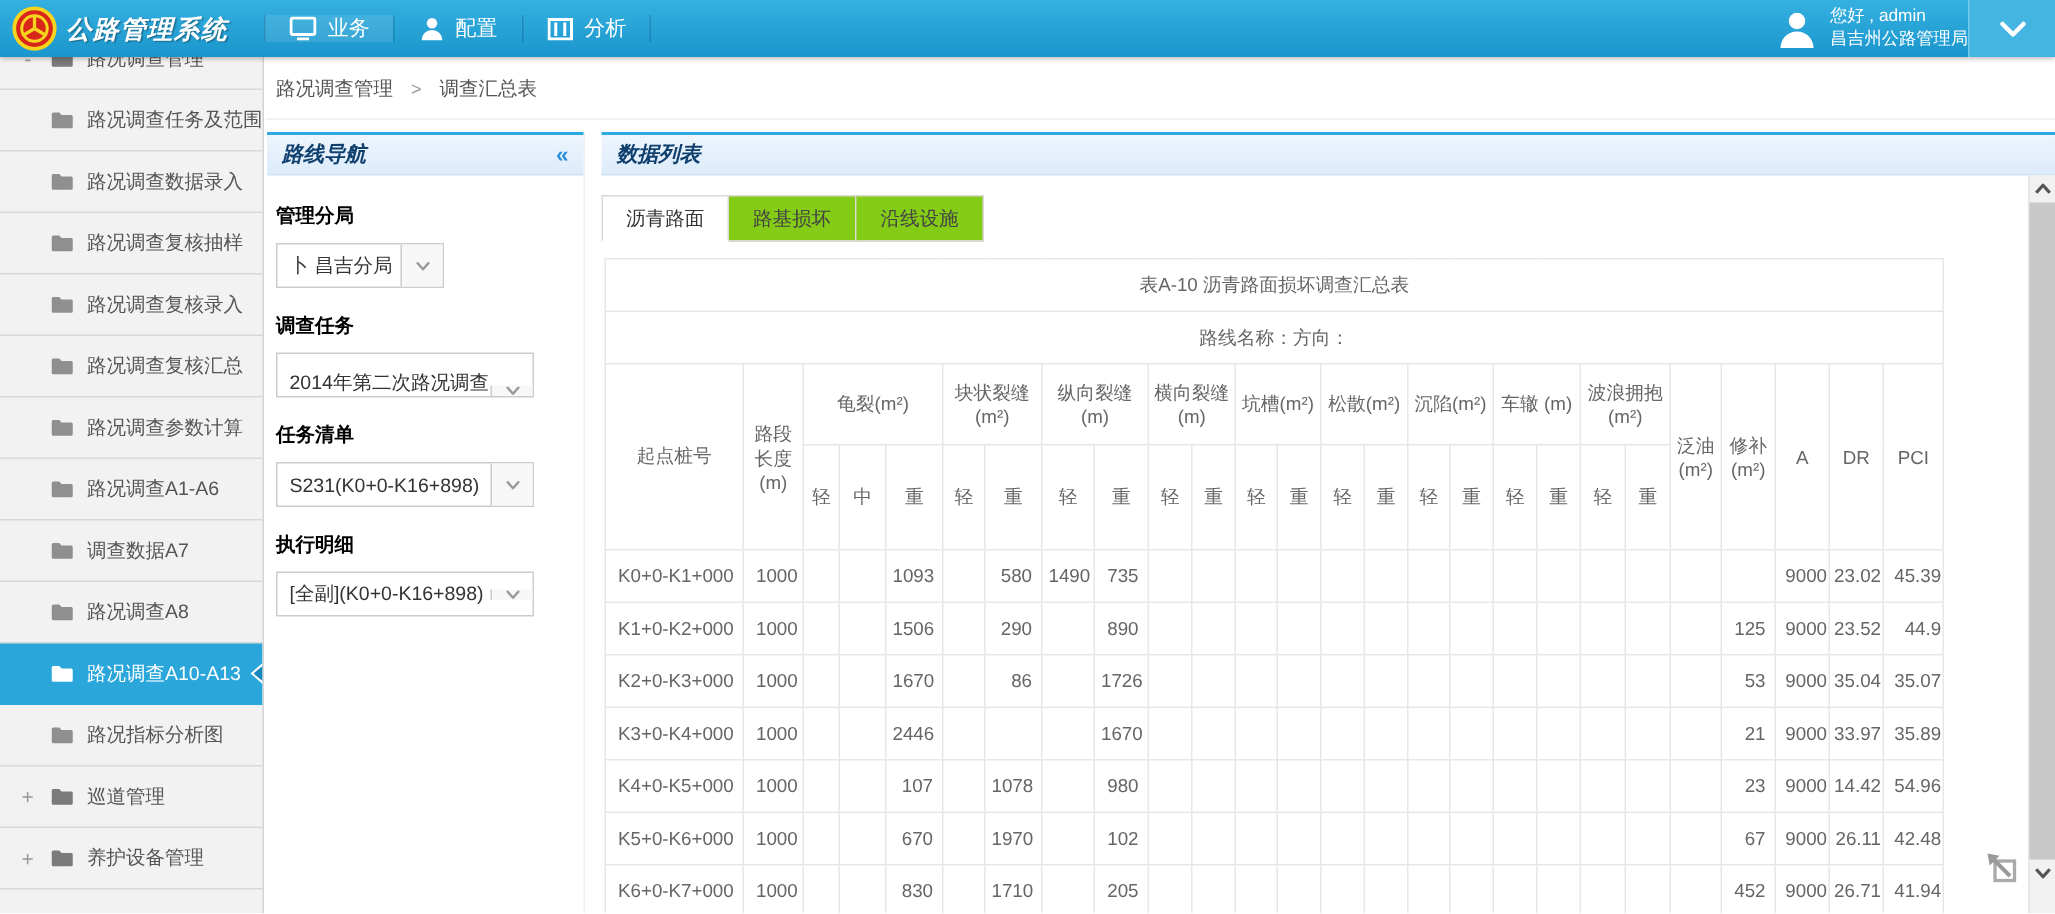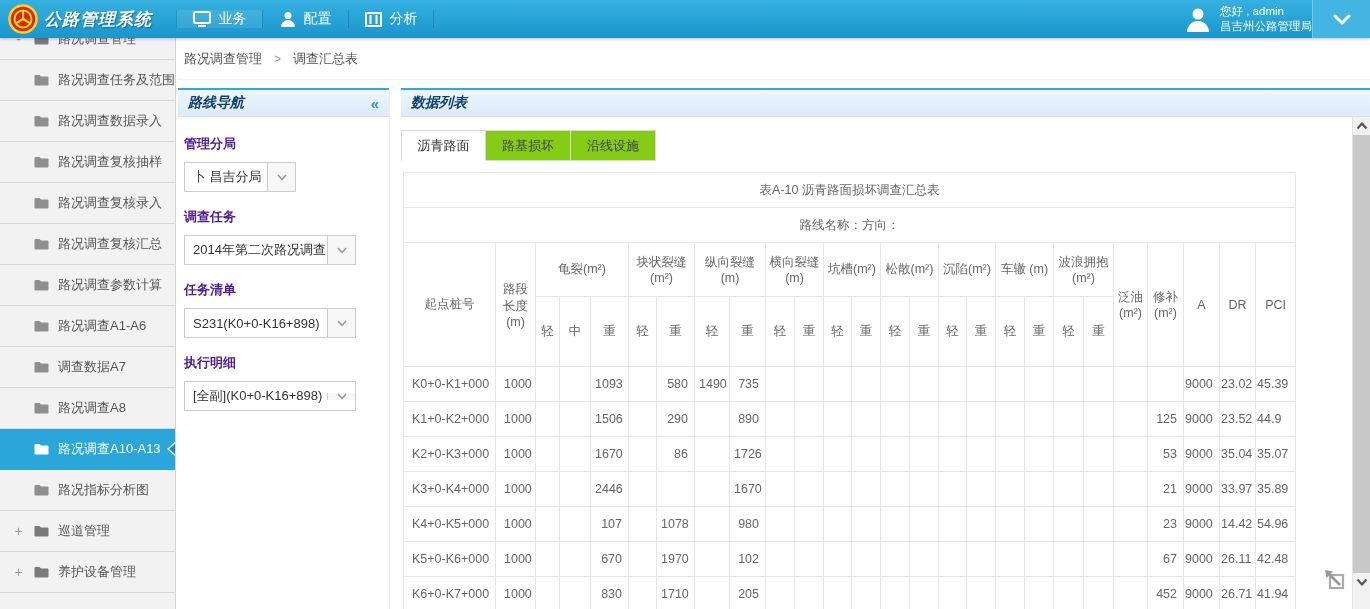--- a/index.html
+++ b/index.html
@@ -49,21 +49,21 @@
   
   .panel-header { height:29px; border-top:2px solid #2eaae1;
     background:linear-gradient(#eef5fd,#dcebfa); border-bottom:1px solid #d2e2f0;
     display:flex; align-items:center; padding:0 10px; }
   .panel-title { color:#10406e; font-size:14px; font-weight:bold;font-style:italic; }
   .panel-collapse { margin-left:auto; color:#2a8fd8; font-size:15px; font-weight:bold; cursor:pointer; }
 
   .nav-panel { position:absolute; top:88px; left:178px; width:212px; bottom:0; background:#fff;
     border-right:1px solid #eee; }
   .nav-panel-body { padding:8px 6px 0 6px; }
-  .fld-label { color:#4c1d95; font-size:13px; font-weight:bold; margin:16px 0 9px 0; }
+  .fld-label { color:#000000; font-size:13px; font-weight:bold; margin:16px 0 9px 0; }
   .fld-label:first-child { margin-top:10px; }
   .sel { height:30px; border:1px solid #ccc; background:#fff; display:flex; align-items:stretch;
     cursor:pointer; }
   .sel-text { flex:1; display:flex; align-items:center; padding-left:8px; font-size:13px; color:#333;
     white-space:nowrap; overflow:hidden; }
   .sel-btn { width:28px; border-left:1px solid #ccc; background:#f7f7f7; display:flex;
     align-items:center; justify-content:center; }
 
   .main-panel { position:absolute; top:88px; left:401px; right:0; bottom:0; background:#fff; }
   .main-body { position:relative; }
@@ -77,21 +77,21 @@
   
   .data-table { border-collapse:collapse; table-layout:fixed; width:892px; margin:11px 0 0 2px; }
   .data-table th, .data-table td { border:1px solid #e7e7e7; color:#666; font-weight:normal;
     font-size:12.5px; overflow:hidden; }
   .t-title td { height:35px; text-align:center; }
   .h-group th { height:54px; text-align:center; padding:0 2px; }
   .h-sub th { height:70px; text-align:center; padding:0 2px; }
   .d-row td { height:35px; padding:0 4px; }
   .al { text-align:left; padding-left:8px !important; }
   .ar { text-align:right; padding-right:6px !important; }
-  .ac { text-align:left; padding:0 1px !important; }
+  .ac { text-align:right; padding:0 1px !important; }
 
   
   .scrollbar { position:absolute; top:117px; right:0; width:18px; bottom:0; background:#f1f1f1;
     border-left:1px solid #e4e4e4; }
   .sc-btn { position:absolute; left:0; right:0; height:18px; display:flex; align-items:center;
     justify-content:center; cursor:pointer; }
   .sc-up { top:0; }
   .sc-down { bottom:18px; }
   .sc-thumb { position:absolute; left:0; right:0; top:18px; bottom:36px; background:#c8c8c8; cursor:pointer; }
   .popout { position:absolute; right:22px; bottom:12px; cursor:pointer; }
@@ -301,21 +301,21 @@
         <div class="fld-label">管理分局</div>
         <div class="sel" style="width: 112px;">
           <span class="sel-text">卜 昌吉分局</span>
           <span class="sel-btn">
             <svg width="10" height="7" viewBox="0 0 10 7">
               <polyline points="1,1 5,5.5 9,1" fill="none" stroke="#999" stroke-width="1.6" stroke-linejoin="round"></polyline>
             </svg>
           </span>
         </div>
         <div class="fld-label">调查任务</div>
-        <div class="sel" style="width: 172px;">
+        <div class="sel" style="width: 172px; align-items: flex-end;">
           <span class="sel-text">2014年第二次路况调查</span>
           <span class="sel-btn">
             <svg width="10" height="7" viewBox="0 0 10 7">
               <polyline points="1,1 5,5.5 9,1" fill="none" stroke="#999" stroke-width="1.6" stroke-linejoin="round"></polyline>
             </svg>
           </span>
         </div>
         <div class="fld-label">任务清单</div>
         <div class="sel" style="width: 172px;">
           <span class="sel-text">S231(K0+0-K16+898)</span>

